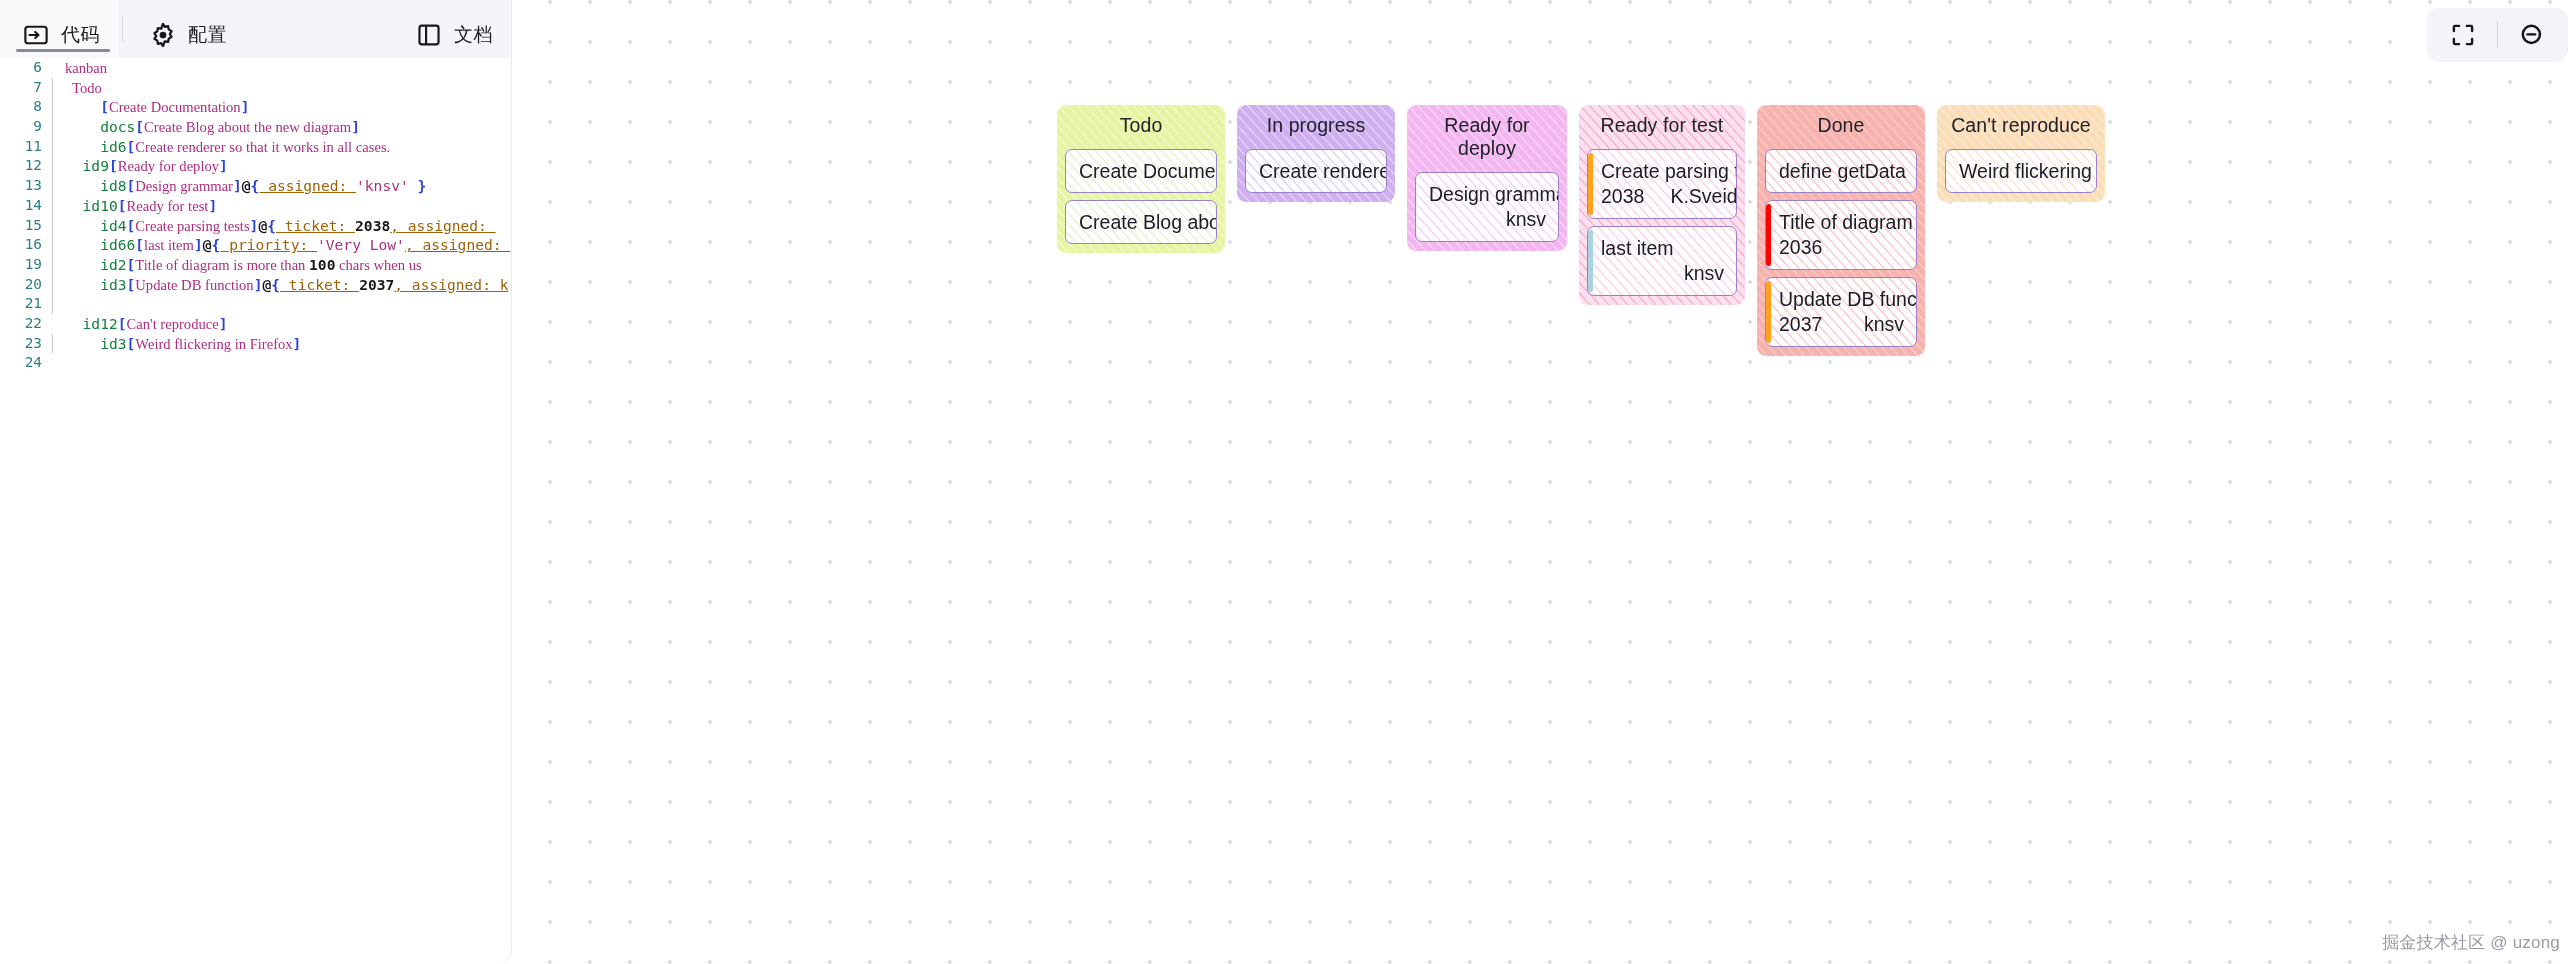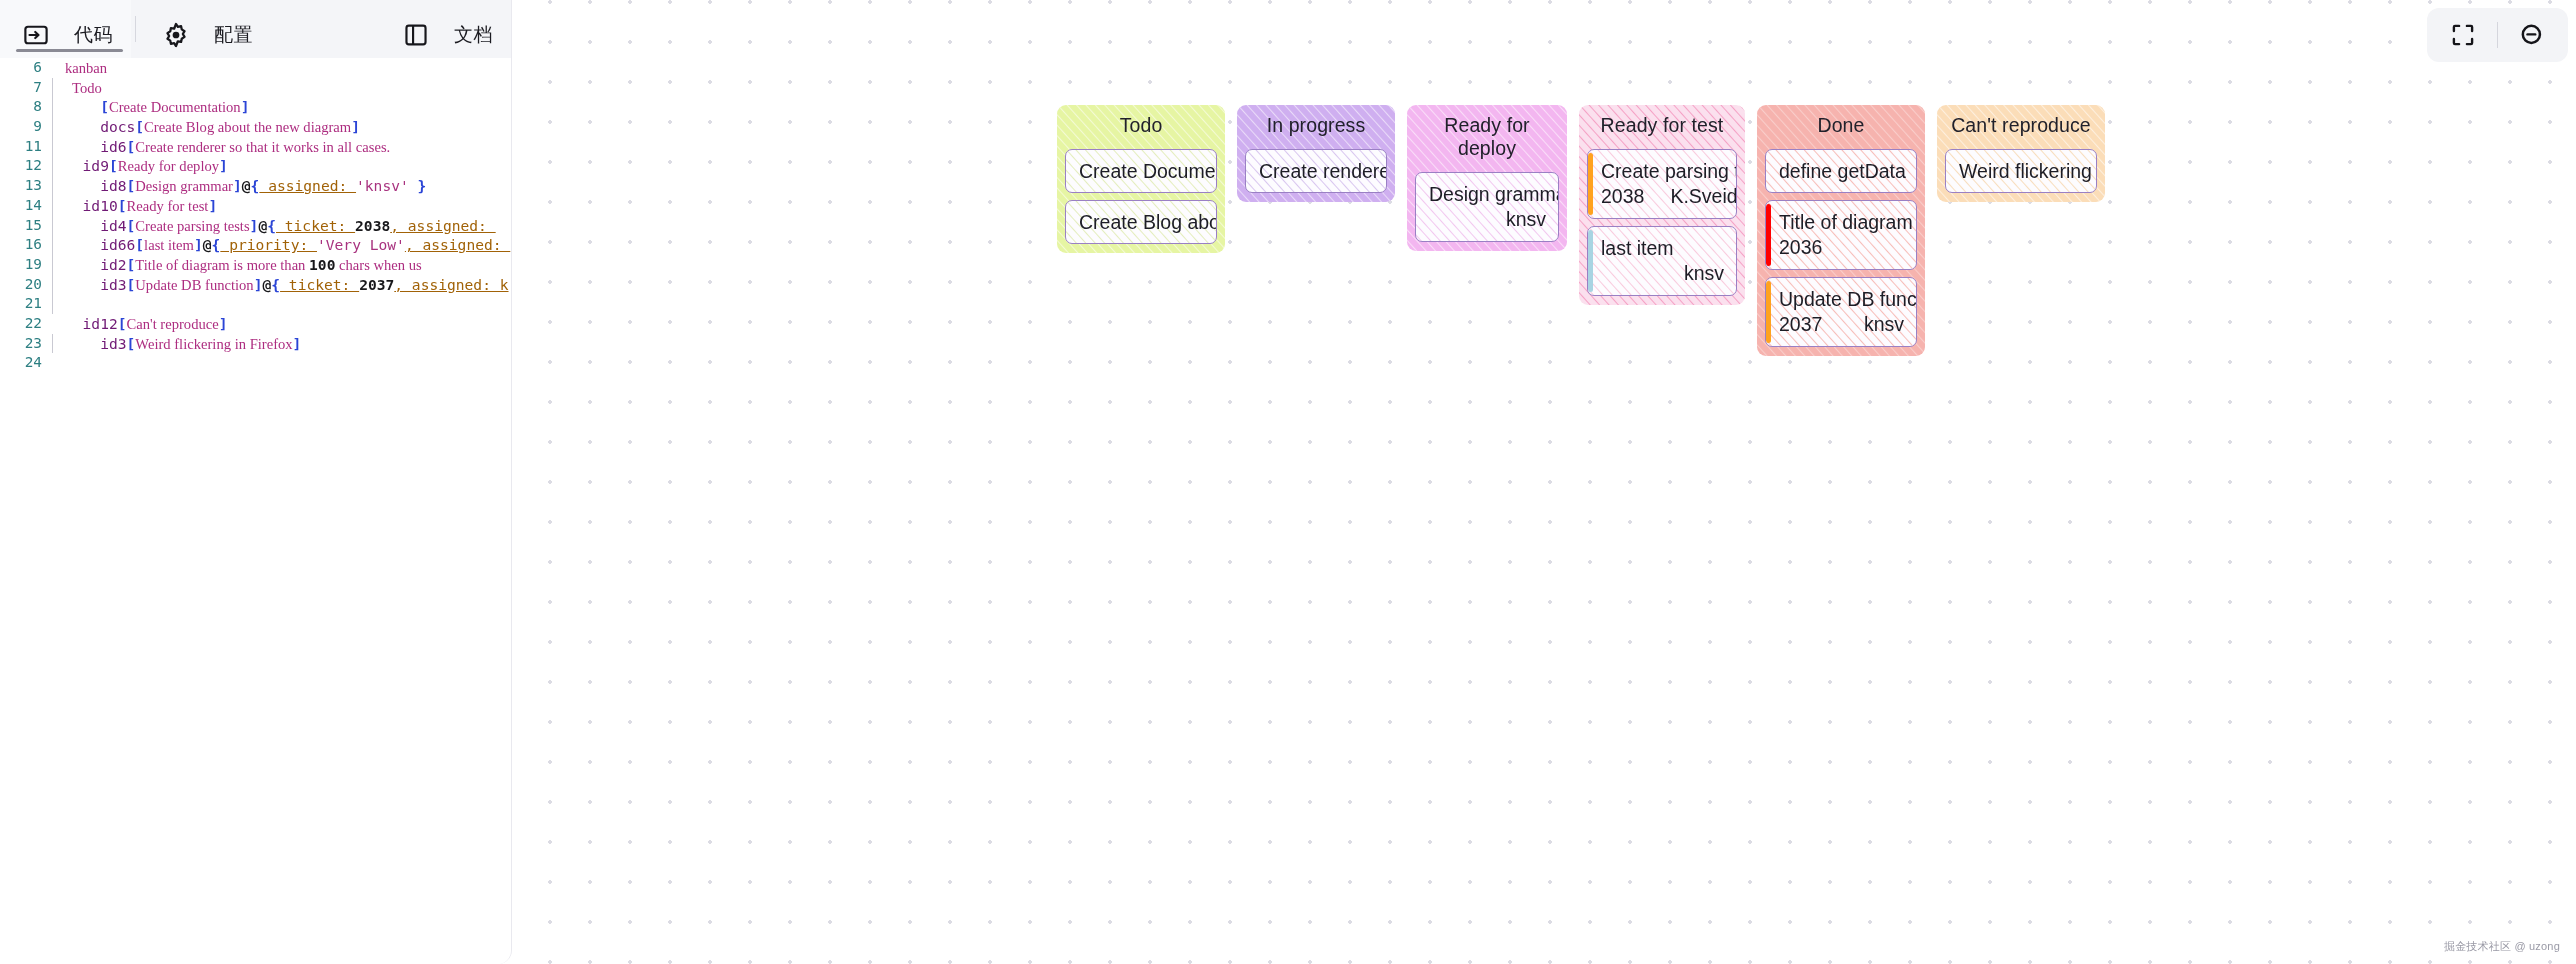--- a/index.html
+++ b/index.html
@@ -19,21 +19,21 @@
     display: flex; flex-direction: column;
     border-radius: 0 0 14px 0;
   }
   #tabbar {
     height: 58px; min-height:58px; background: #f4f5f8;
     display: flex; align-items: stretch;
     border-top-left-radius: 14px;
     position: relative; z-index: 5;
   }
   .tab {
-    display: flex; align-items: center; gap: 24px;
+    display: flex; align-items: center; gap: 11px;
     padding: 12px 18px 0 22px; position: relative;
     cursor: pointer; color: #1b1b21;
     font-size: 19px;
   }
   .tab.active { background: #f8f9fb; }
   .tab.active::after {
     content:""; position: absolute; left: 16px; right: 8px; bottom: 6px;
     height: 3px; background: #8a8a94; border-radius: 2px;
   }
   .tab-sep { width:1px; background:#d6d7de; margin:16px 4px; }
@@ -55,21 +55,21 @@
   }
   .ln {
     width: 52px; min-width:52px; text-align: right; padding-right: 10px;
     color: #2d7f82; font-size: 14.4px; user-select: none;
   }
   .gutter-bar { width: 1px; align-self: stretch; background: #c9c9d2; margin-right: 12px; }
   .gutter-bar.hidden { background: transparent; }
   .code-text { color: #3a3a44; }
   .t-node  { color: #ad2d80; font-family: Liberation Serif, serif; }
   .t-brk   { color: #2b45d6; font-weight: 600; }
-  .t-id    { color: #701a75; }
+  .t-id    { color: #15803d; }
   .t-at    { color: #18181b; font-weight:700; }
   .t-str   { color: #a8327f; }
   .t-num   { color: #18181b; font-weight: 700; }
   .t-key   { color: #a16207; text-decoration: underline; }
 
   
   #right-panel {
     position: relative; flex: 1; height: 964px; overflow: hidden;
     background-color: #ffffff;
     background-image: radial-gradient(circle, #dcdce4 1.6px, transparent 1.7px);
@@ -133,21 +133,21 @@
     display: flex; justify-content: space-between; align-items: baseline;
     font-size: 19.5px; color: #1d1d26; line-height: 25px;
     white-space: nowrap; gap: 26px; margin-top: 1px;
   }
   .kitem-meta .mt-ticket { }
   .kitem-meta .mt-assign { }
   .kitem-meta.only-assign { justify-content: flex-end; }
 
   #watermark {
     position: absolute; right: 16px; bottom: 10px;
-    font-size: 11px; color: #9a9aa6; letter-spacing: .2px; z-index: 30;
+    font-size: 17px; color: #9a9aa6; letter-spacing: .2px; z-index: 30;
   }
 </style>
 </head>
 <body>
 
 <div id="app">
 
   <div id="left-panel">
 
     <div id="tabbar">

